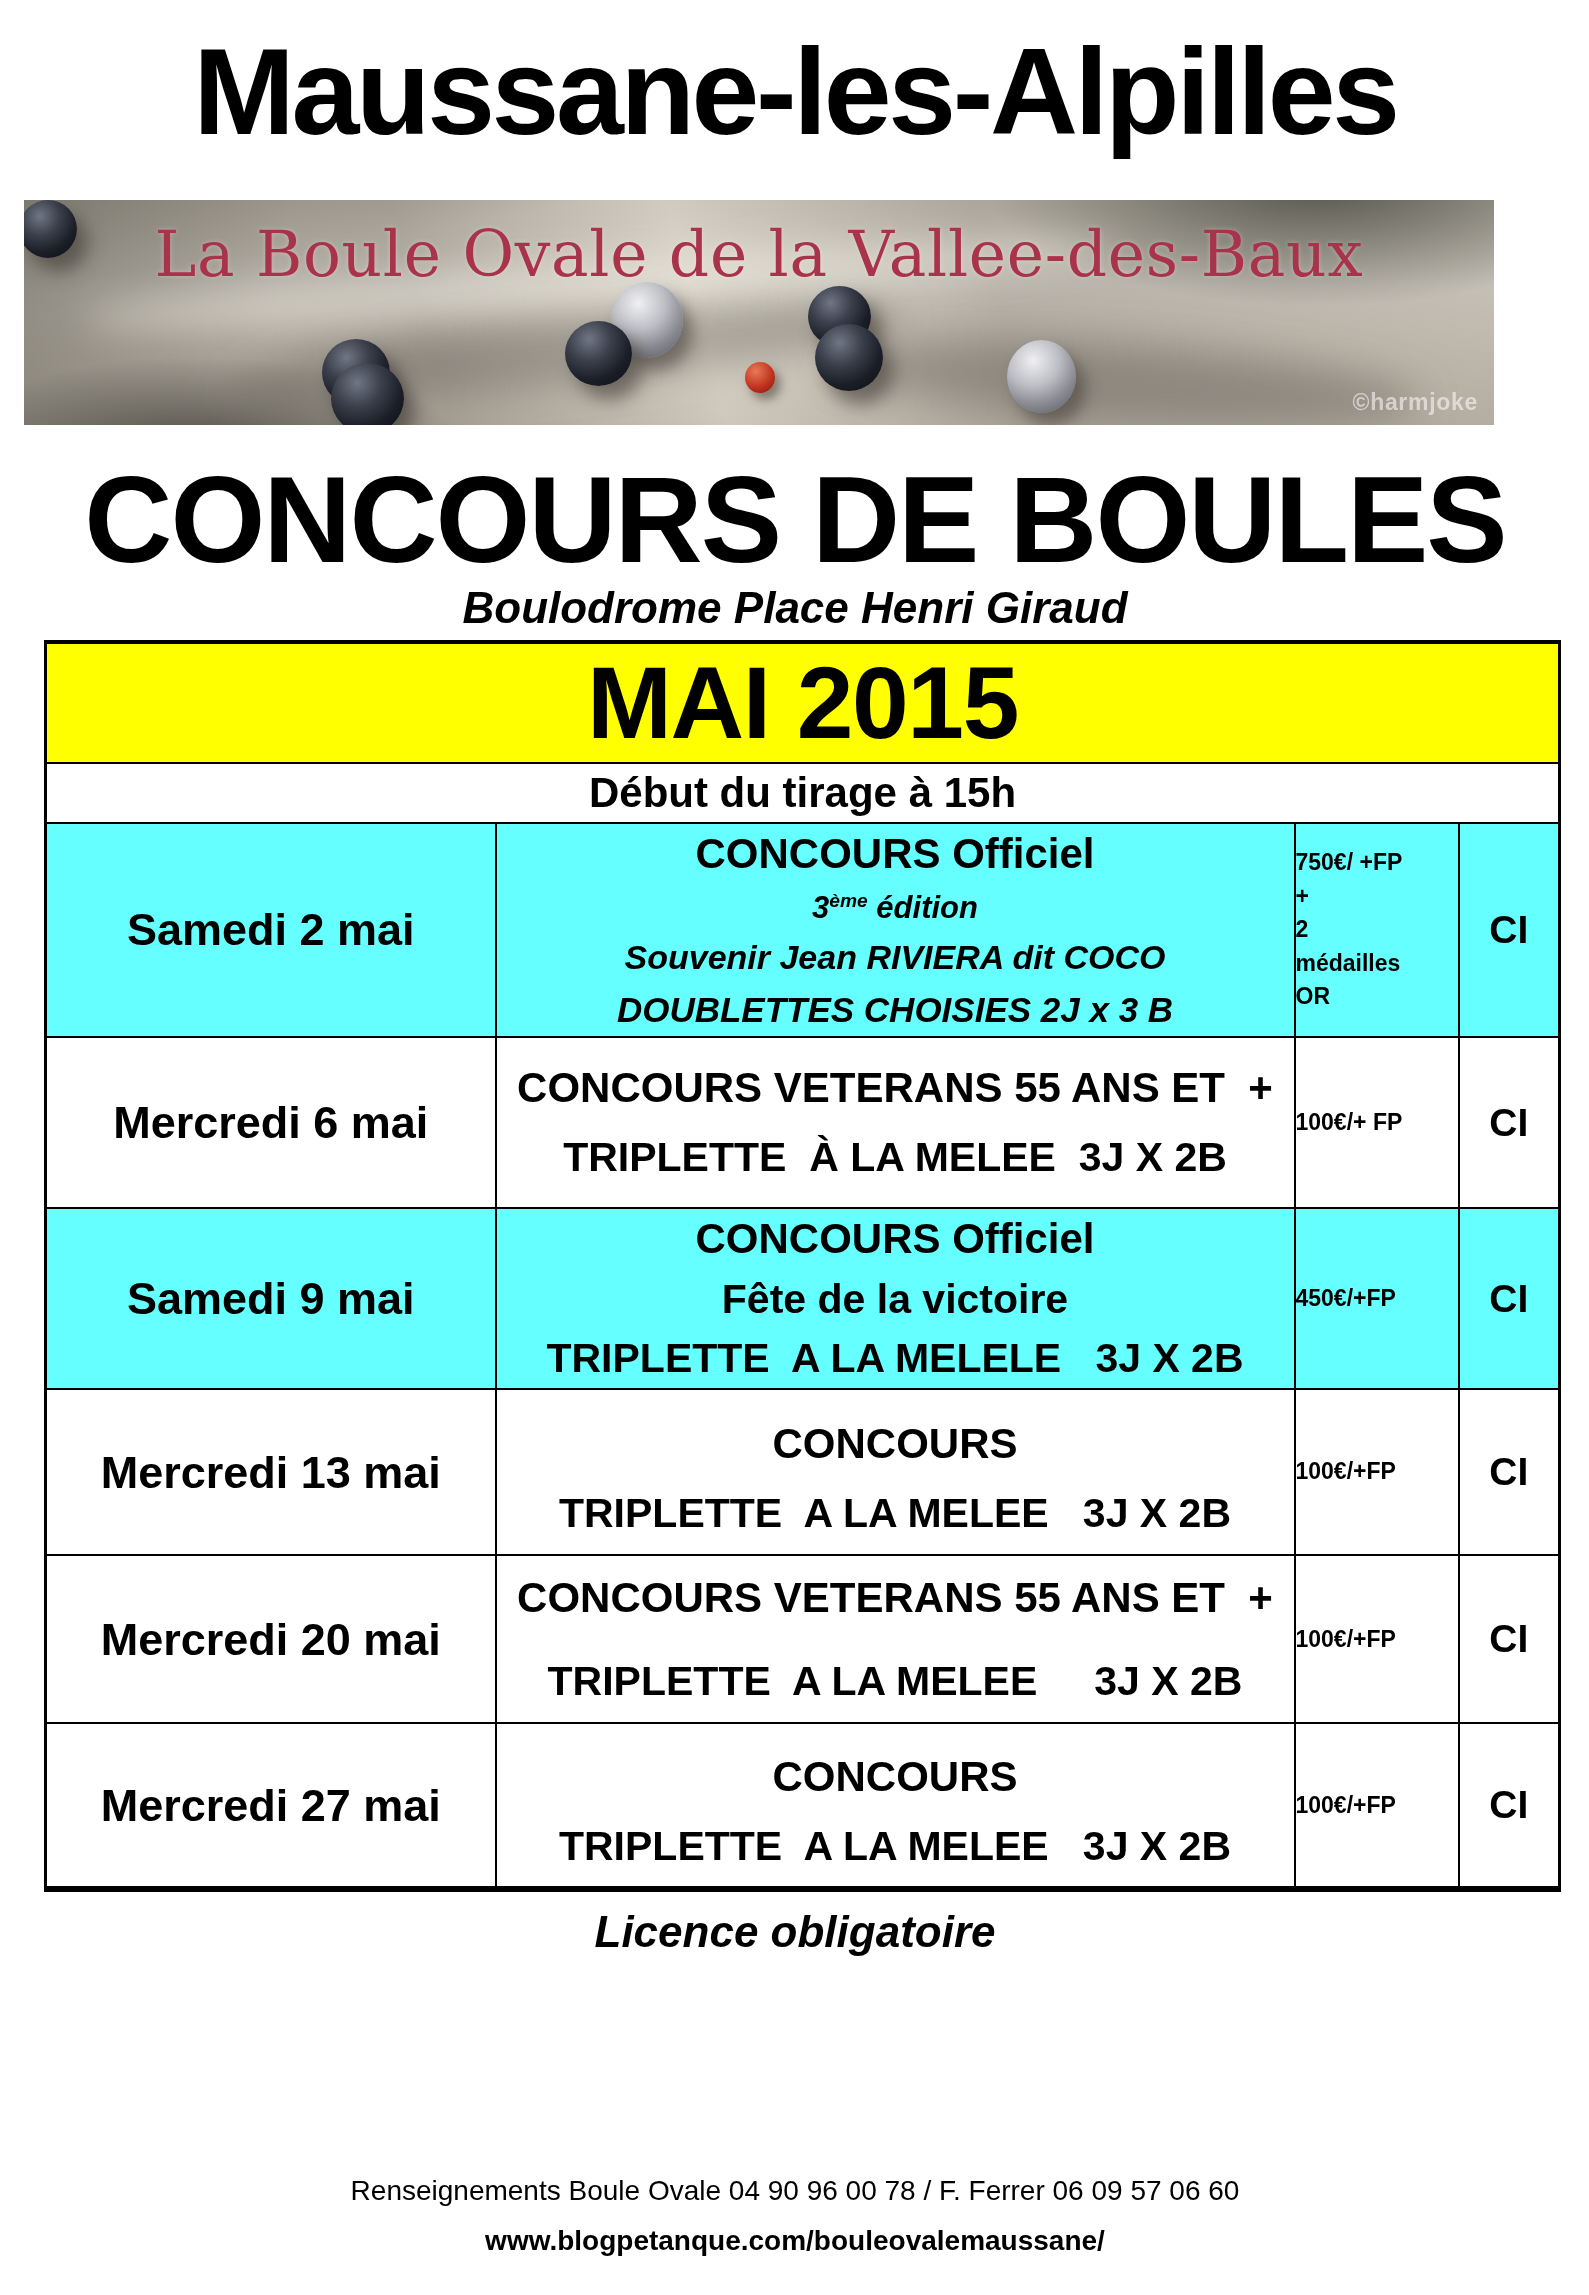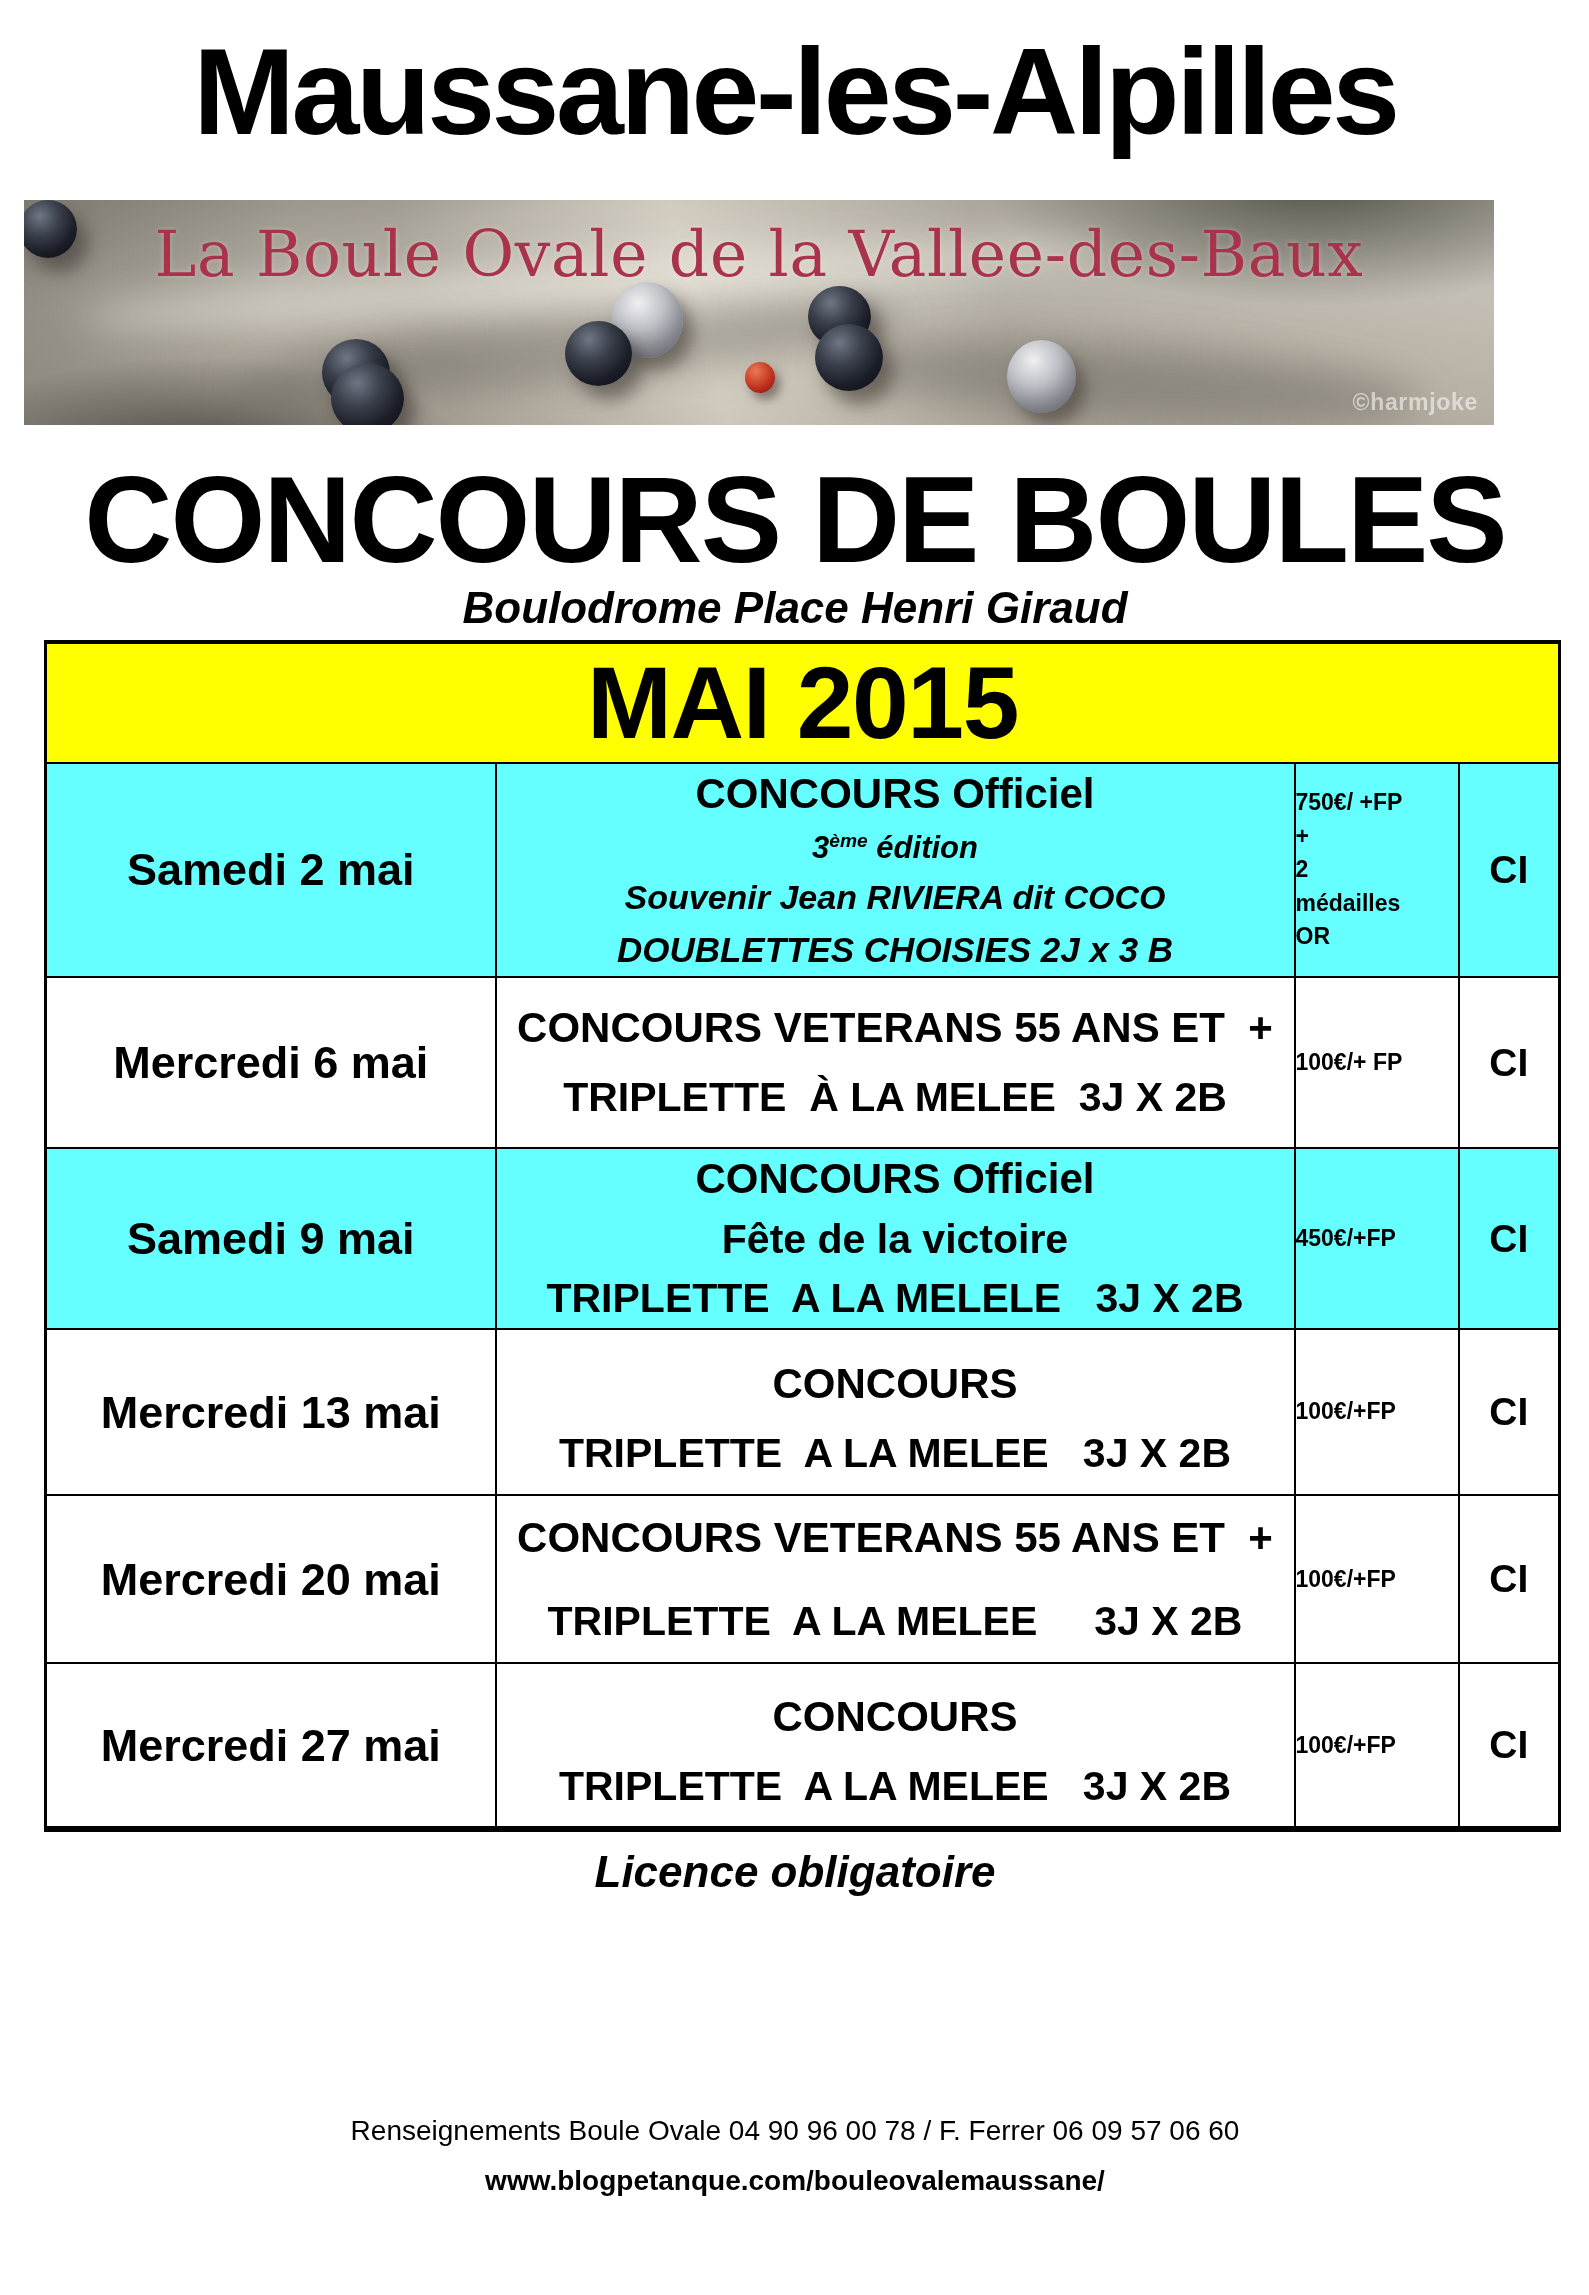--- a/index.html
+++ b/index.html
@@ -139,20 +139,25 @@
       <col style="width:101px">
     </colgroup>
 
   <tbody>
       <tr>
     <td colspan="4" class="month-cell">
       <div class="month-text">MAI 2015</div>
     </td>
   </tr>
 
+  <tr>
+    <td colspan="4" class="draw-cell">
+      <div class="draw-text">Début du tirage à 15h</div>
+    </td>
+  </tr>
 
   <tr class="cyan" style="height:182px;">
     <td class="c-date">
           <div class="date-text">Samedi 2 mai</div>
         </td>
     <td class="c-desc">
       <div class="desc-col gap10">
         <div class="dline dl-caps">CONCOURS Officiel</div>
         <div class="dline dl-ed"><span>3</span><sup>ème</sup><span> édition</span></div>
         <div class="dline dl-it">Souvenir Jean RIVIERA dit COCO</div>

